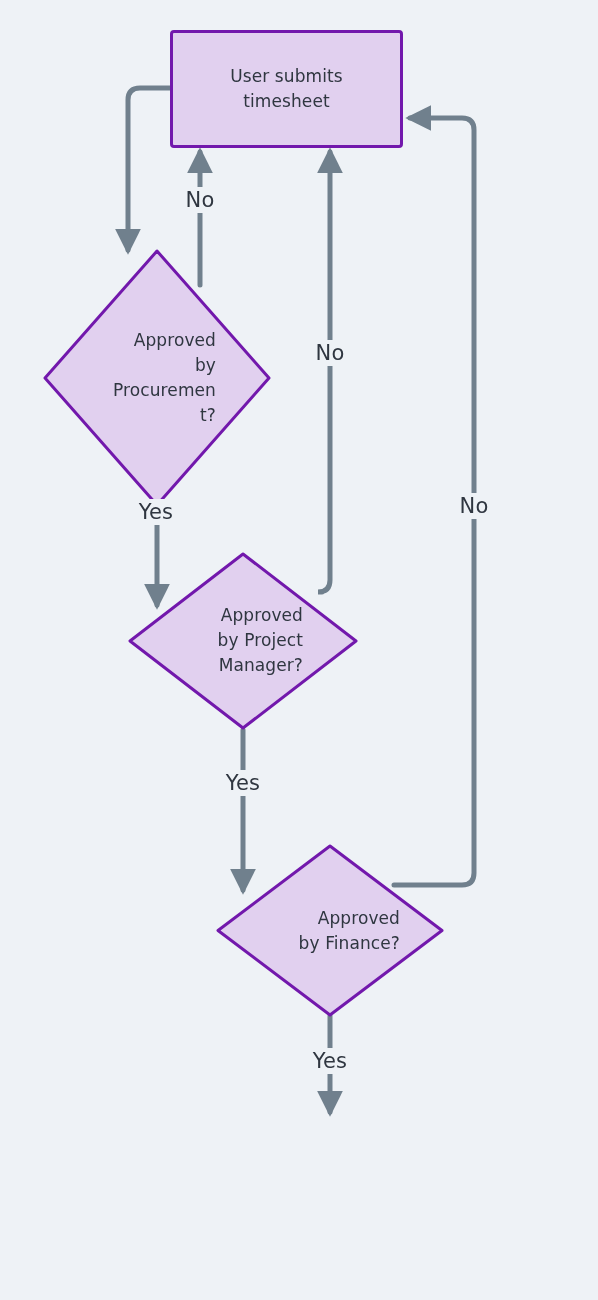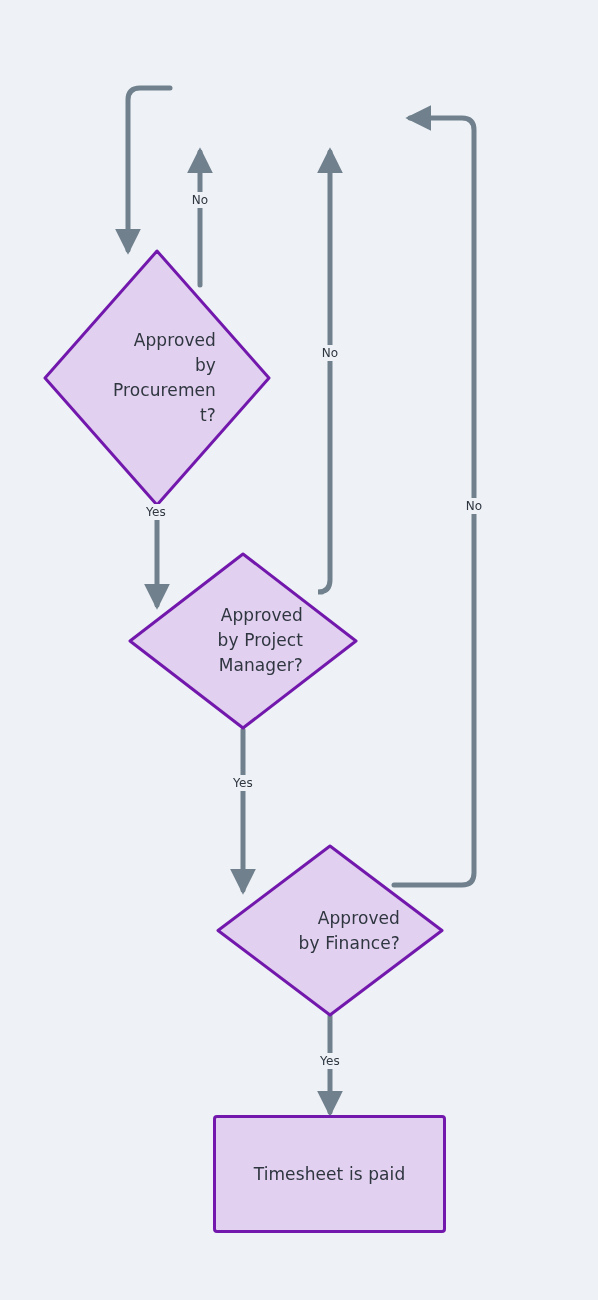--- a/index.html
+++ b/index.html
@@ -58,21 +58,21 @@
     color: #2f3640;
     font-size: 17px;
     line-height: 1.48;
     letter-spacing: 0.1px;
     pointer-events: none;
     white-space: pre-line;
   }
   .edge-label {
     position: absolute;
     color: #2f3640;
-    font-size: 12px;
+    font-size: 21px;
     letter-spacing: 0.2px;
     transform: translate(-50%, -50%);
     background: #eef2f6;
     padding: 1px 4px;
     white-space: nowrap;
   }
 </style>
 </head>
 <body>
 
@@ -93,20 +93,24 @@
 
     <path d="M 322 592 L 318 592 Q 330 592 330 580 L 330 152" fill="none" stroke="#70808d" stroke-width="5" stroke-linecap="round" marker-end="url(#arrow)"></path>
 
     <path d="M 243 730 L 243 890" fill="none" stroke="#70808d" stroke-width="5" stroke-linecap="round" marker-end="url(#arrow)"></path>
 
     <path d="M 394 885 L 462 885 Q 474 885 474 873 L 474 130 Q 474 118 462 118 L 410 118" fill="none" stroke="#70808d" stroke-width="5" stroke-linecap="round" marker-end="url(#arrow)"></path>
 
     <path d="M 330 1016 L 330 1112" fill="none" stroke="#70808d" stroke-width="5" stroke-linecap="round" marker-end="url(#arrow)"></path>
   </svg>
 
+  <div class="node node-box" style="left:170px; top:30px; width:233px; height:118px;">
+    <span style="white-space: pre-line;">User submits
+timesheet</span>
+  </div>
 
   <div class="diamond-wrap" style="left:42px; top:248px; width:230px; height:260px;">
     <svg class="diamond-shape" viewBox="0 0 230 260" preserveAspectRatio="none">
       <polygon points="115,3 227,130 115,257 3,130" fill="#e1d0ef" stroke="#7218ac" stroke-width="3" stroke-linejoin="round"></polygon>
     </svg>
     <div class="diamond-label" style="width:118px;">Approved
 by
 Procuremen
 t?</div>
   </div>
@@ -121,23 +125,20 @@
   </div>
 
   <div class="diamond-wrap" style="left:215px; top:843px; width:230px; height:175px;">
     <svg class="diamond-shape" viewBox="0 0 230 175" preserveAspectRatio="none">
       <polygon points="115,3 227,87.5 115,172 3,87.5" fill="#e1d0ef" stroke="#7218ac" stroke-width="3" stroke-linejoin="round"></polygon>
     </svg>
     <div class="diamond-label" style="width:140px;">Approved
 by Finance?</div>
   </div>
 
-  <div class="node node-box" style="left:213px; top:1115px; width:233px; height:118px;">
-    <span style="white-space: pre-line;">Timesheet is paid</span>
-  </div>
 
   <div class="edge-label" style="left:200px; top:200px;">No</div>
 
   <div class="edge-label" style="left:156px; top:512px;">Yes</div>
 
   <div class="edge-label" style="left:330px; top:353px;">No</div>
 
   <div class="edge-label" style="left:243px; top:783px;">Yes</div>
 
   <div class="edge-label" style="left:474px; top:506px;">No</div>

